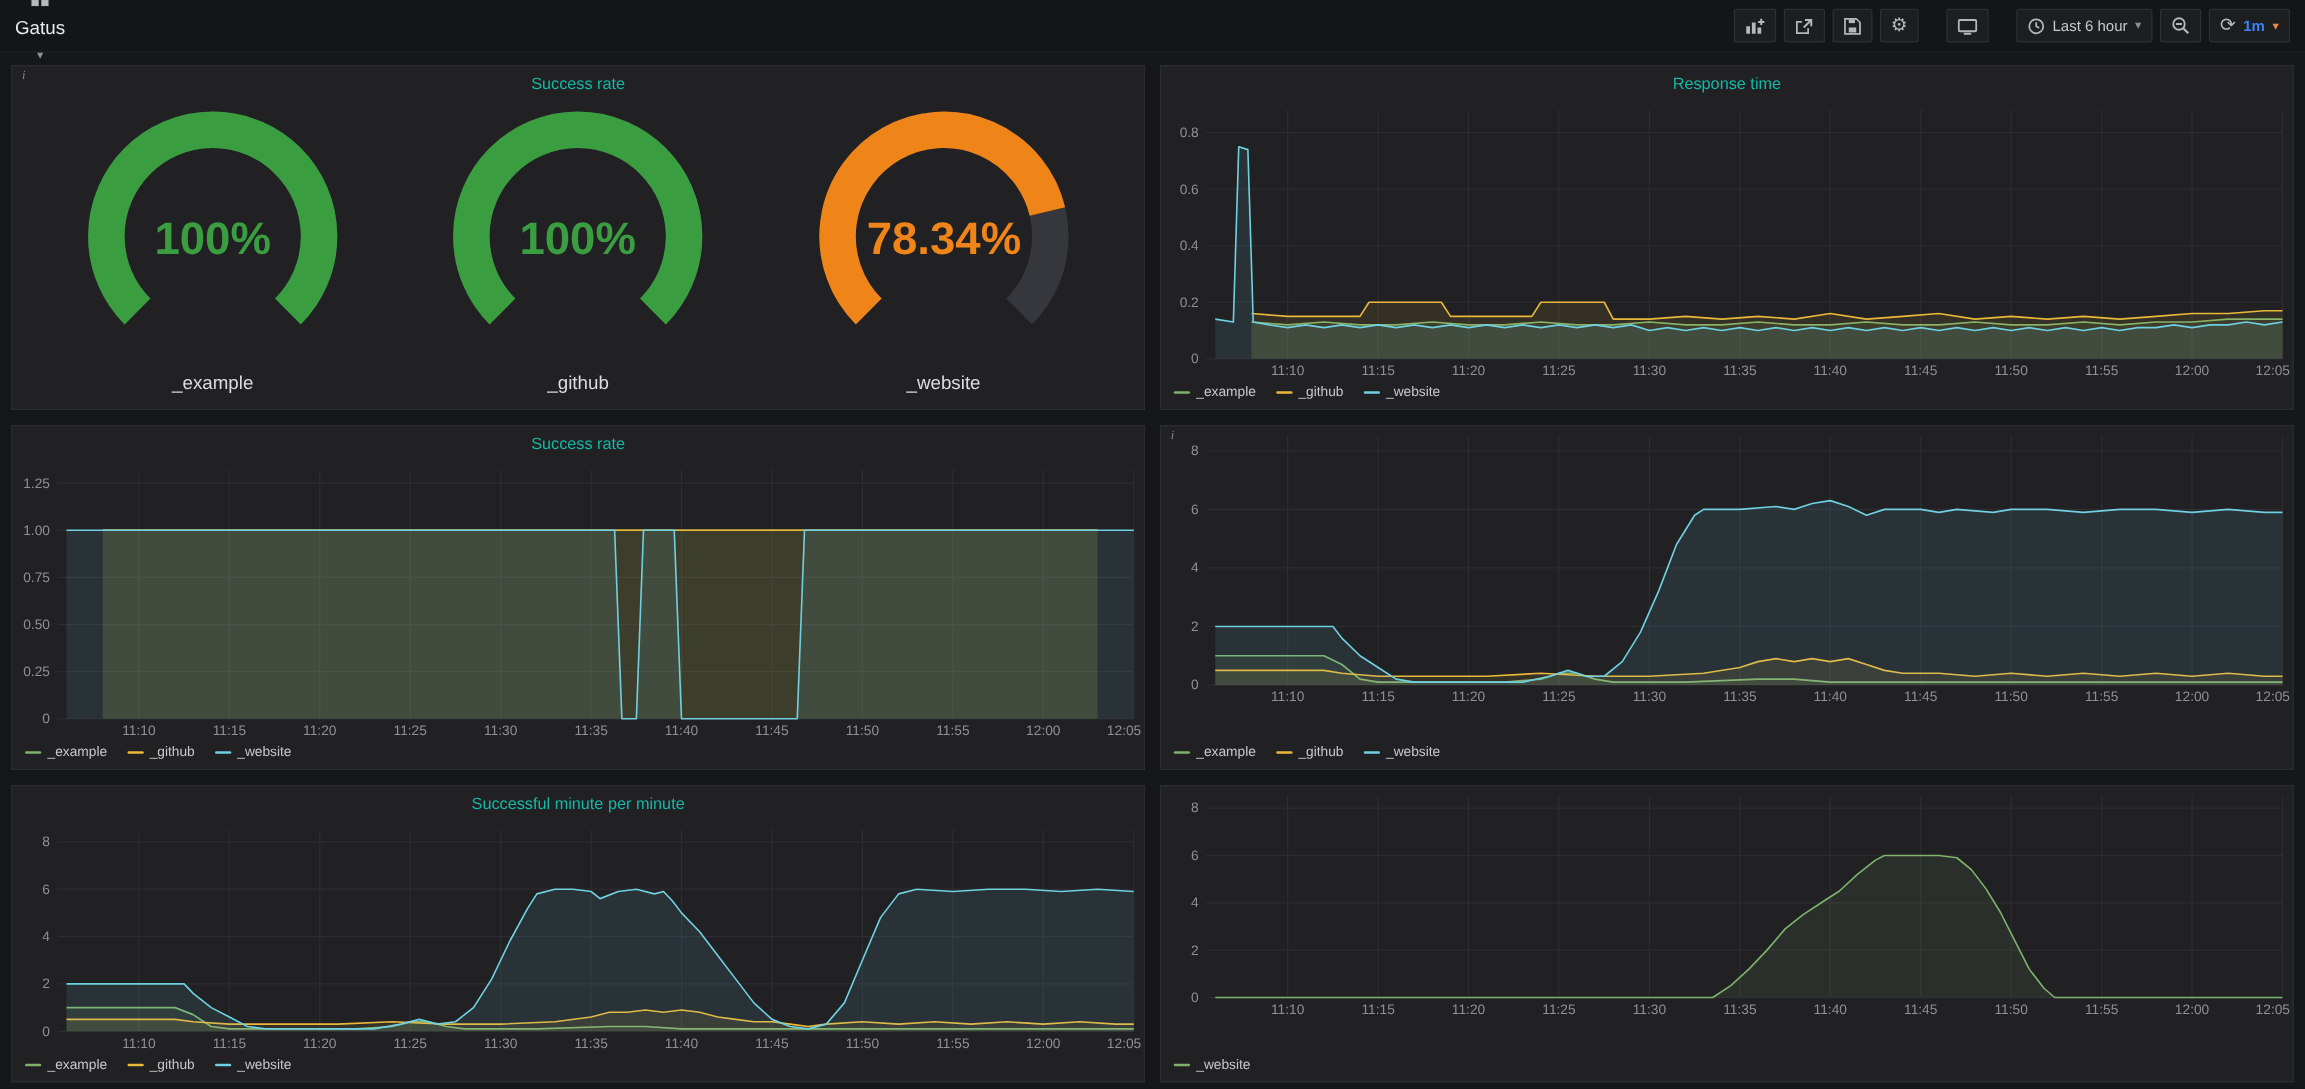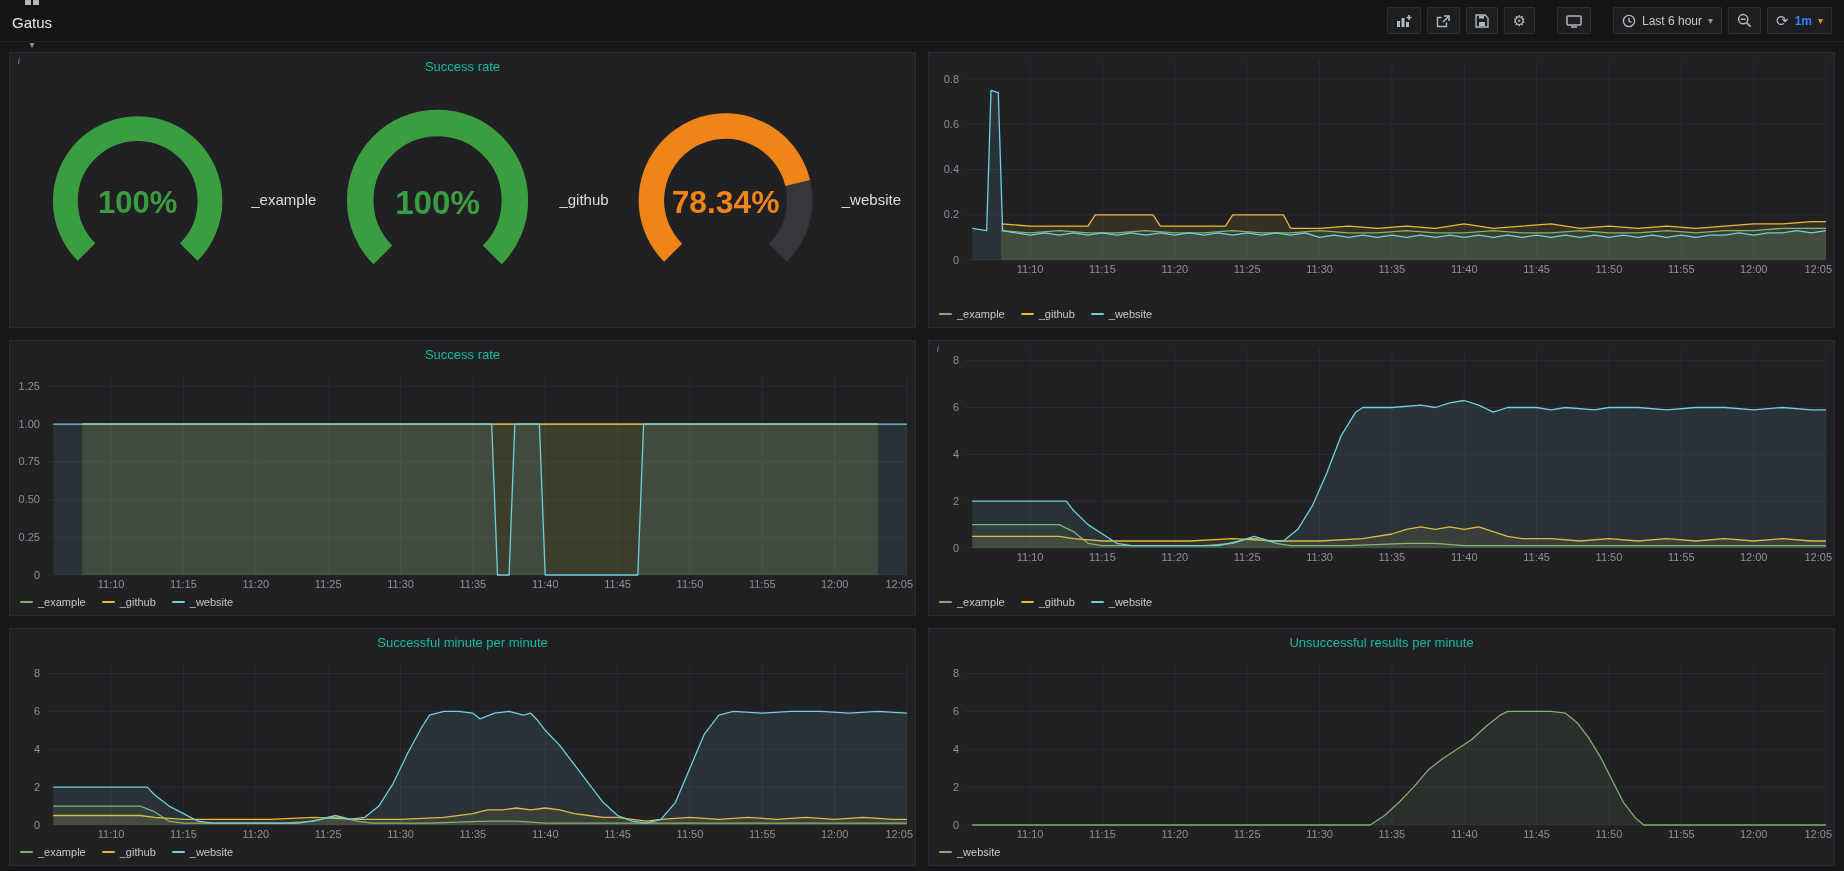--- a/index.html
+++ b/index.html
@@ -34,21 +34,21 @@
     font-style:italic;color:#85888c;font-family:"Liberation Serif",serif;
     display:flex;align-items:center;justify-content:center;z-index:2;cursor:pointer;}
   .chart{flex:1;min-height:0;position:relative;}
   .legend{flex:none;height:22px;display:flex;align-items:center;gap:16px;padding:0 10px 5px;}
   .legend-item{display:flex;align-items:center;gap:5px;font-size:11px;color:#c7c8ca;cursor:pointer;}
   .legend-dash{width:13px;height:2px;border-radius:1px;display:inline-block;}
 
   
   .gauges{flex:1;display:flex;align-items:stretch;justify-content:space-around;
     padding:2px 14px 8px;min-height:0;}
-  .gauge{flex:1;display:flex;flex-direction:row;align-items:center;min-width:0;min-height:0;}
+  .gauge{flex:1;display:flex;flex-direction:column;align-items:center;min-width:0;min-height:0;}
   .gauge-arc{flex:1;width:100%;min-height:0;display:flex;justify-content:center;}
   .gauge-arc svg{height:100%;}
   .gauge-label{flex:none;font-size:15px;color:#dcdddf;padding:2px 0 4px;}
 </style>
 </head>
 <body>
 
 <nav class="navbar">
   <div class="nav-left">
     <span style="display:flex;">
@@ -173,20 +173,23 @@
               <path d="M 60.502525316941664 137.49747468305833 A 70 70 0 1 1 178.0710248005164 71.68020886752902" fill="none" stroke="#ef8419" stroke-width="24"></path>
               <text x="110" y="100" fill="#ef8419" font-size="30" font-weight="700" text-anchor="middle">78.34%</text>
             </svg>
           </div>
         <div class="gauge-label">_website</div>
       </div>
     </div>
   </section>
 
   <section class="panel">
+    <header class="panel-title">
+      <span>Response time</span>
+    </header>
     <div class="chart"><svg viewBox="0 0 905 225" width="905" height="225">
           <line x1="36" x2="897" y1="207" y2="207" stroke="#2c2d31" stroke-width="1"></line>
           <text x="30" y="210.5" fill="#8d9094" font-size="11" text-anchor="end">0</text>
           <line x1="36" x2="897" y1="161.77272727272725" y2="161.77272727272725" stroke="#2c2d31" stroke-width="1"></line>
           <text x="30" y="165.27272727272725" fill="#8d9094" font-size="11" text-anchor="end">0.2</text>
           <line x1="36" x2="897" y1="116.54545454545453" y2="116.54545454545453" stroke="#2c2d31" stroke-width="1"></line>
           <text x="30" y="120.04545454545453" fill="#8d9094" font-size="11" text-anchor="end">0.4</text>
           <line x1="36" x2="897" y1="71.31818181818184" y2="71.31818181818184" stroke="#2c2d31" stroke-width="1"></line>
           <text x="30" y="74.81818181818184" fill="#8d9094" font-size="11" text-anchor="end">0.6</text>
           <line x1="36" x2="897" y1="26.090909090909065" y2="26.090909090909065" stroke="#2c2d31" stroke-width="1"></line>
@@ -418,23 +421,20 @@
           <span>_github</span>
         </span>
         <span class="legend-item">
           <span class="legend-dash" style="background: rgb(110, 208, 224);"></span>
           <span>_website</span>
         </span>
       </div>
   </section>
 
   <section class="panel">
-    <header class="panel-title">
-      <span>Unsuccessful results per minute</span>
-    </header>
     <div class="chart"><svg viewBox="0 0 905 187" width="905" height="187">
           <line x1="36" x2="897" y1="169" y2="169" stroke="#2c2d31" stroke-width="1"></line>
           <text x="30" y="172.5" fill="#8d9094" font-size="11" text-anchor="end">0</text>
           <line x1="36" x2="897" y1="131.11764705882354" y2="131.11764705882354" stroke="#2c2d31" stroke-width="1"></line>
           <text x="30" y="134.61764705882354" fill="#8d9094" font-size="11" text-anchor="end">2</text>
           <line x1="36" x2="897" y1="93.23529411764706" y2="93.23529411764706" stroke="#2c2d31" stroke-width="1"></line>
           <text x="30" y="96.73529411764706" fill="#8d9094" font-size="11" text-anchor="end">4</text>
           <line x1="36" x2="897" y1="55.35294117647058" y2="55.35294117647058" stroke="#2c2d31" stroke-width="1"></line>
           <text x="30" y="58.85294117647058" fill="#8d9094" font-size="11" text-anchor="end">6</text>
           <line x1="36" x2="897" y1="17.470588235294116" y2="17.470588235294116" stroke="#2c2d31" stroke-width="1"></line>

